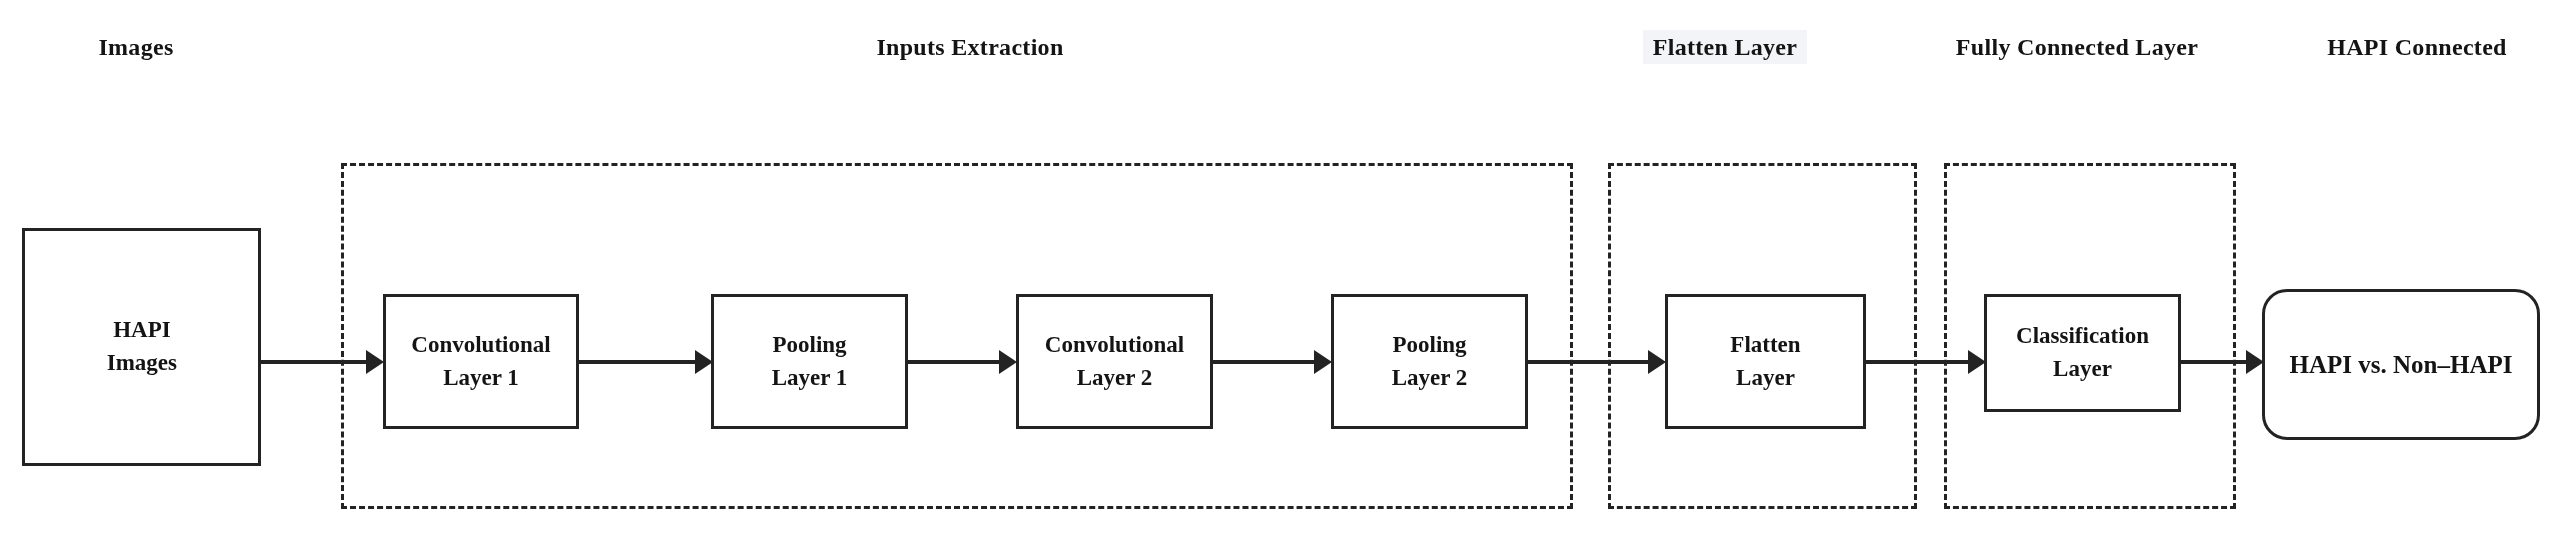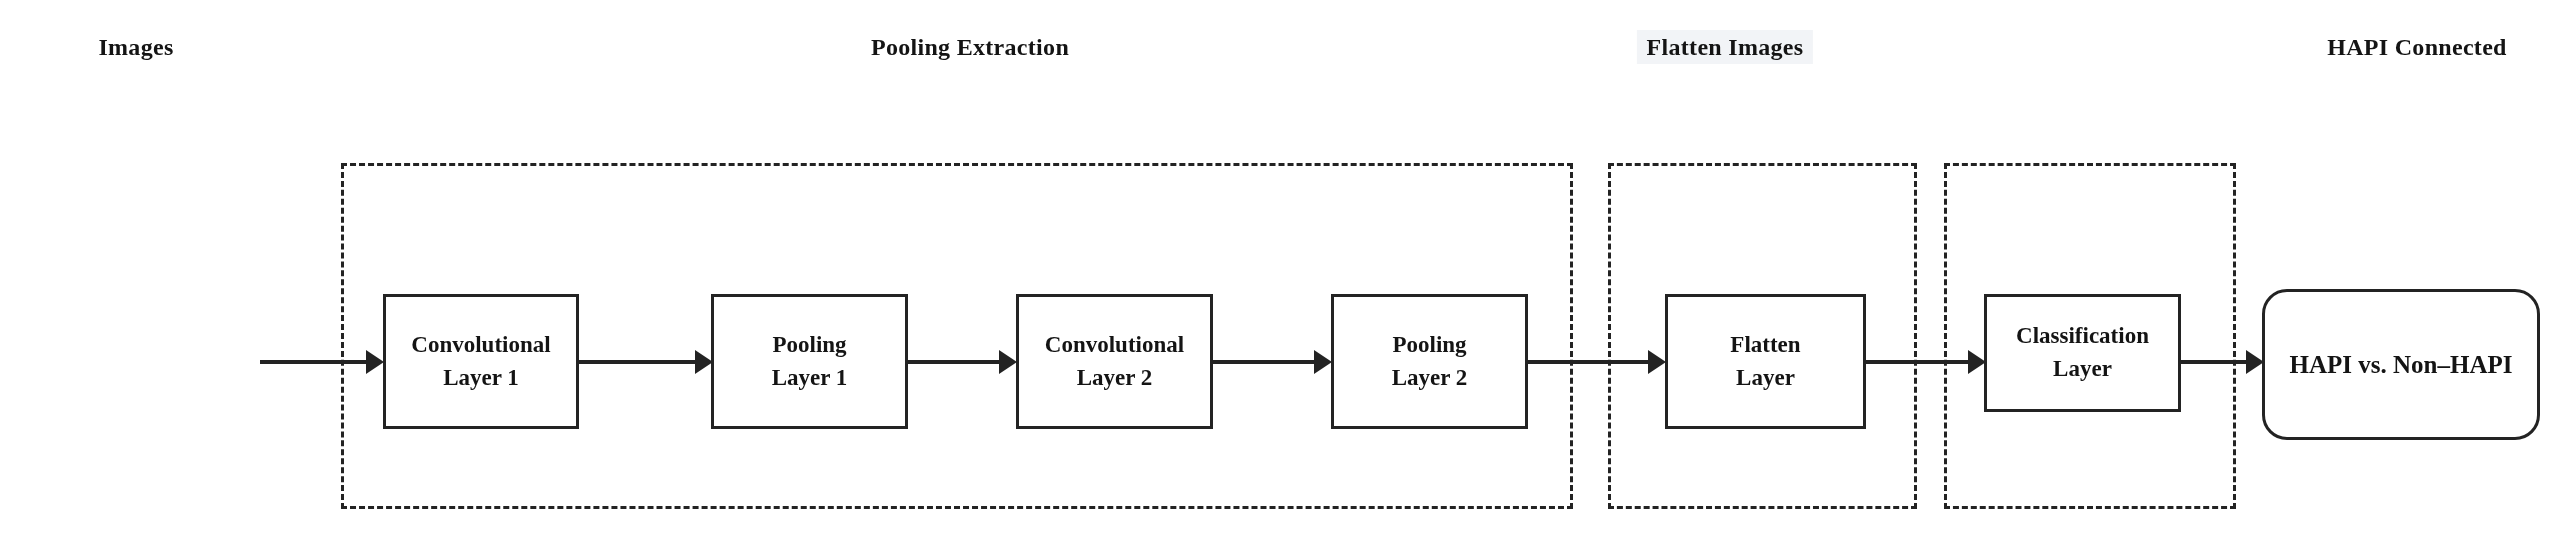--- a/index.html
+++ b/index.html
@@ -91,28 +91,33 @@
     border-bottom: 12px solid transparent;
     border-left: 18px solid var(--stroke, #1c1c1c);
   }
 </style>
 </head>
 <body>
 
 <div class="canvas">
 
   <div class="sec-label" style="left:136px">Images</div>
-  <div class="sec-label" style="left:970px">Pooling Extraction</div>
-  <div class="sec-label hl" style="left:1725px">Flatten Images</div>
+  <div class="sec-label" style="left:970px">Inputs Extraction</div>
+  <div class="sec-label hl" style="left:1725px">Flatten Layer</div>
+  <div class="sec-label" style="left:2077px">Fully Connected Layer</div>
   <div class="sec-label" style="left:2417px">HAPI Connected</div>
 
   <div class="group" style="left:341px;  width:1232px"></div>
   <div class="group" style="left:1608px; width:309px"></div>
   <div class="group" style="left:1944px; width:292px"></div>
 
+  <div class="node" style="left:22.4px; top:228px; width:239px; height:238px">
+    <span>HAPI</span>
+    <span>Images</span>
+  </div>
 
   <div class="node" style="left:383px; top:294px; width:196px; height:135px">
     <span>Convolutional</span>
     <span>Layer 1</span>
   </div>
 
   <div class="node" style="left:711px; top:294px; width:197px; height:135px">
     <span>Pooling</span>
     <span>Layer 1</span>
   </div>

